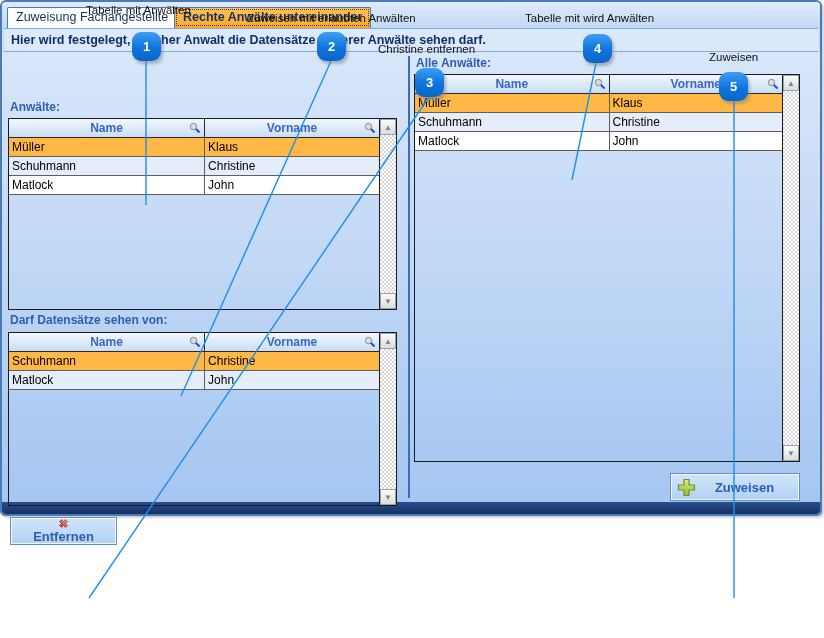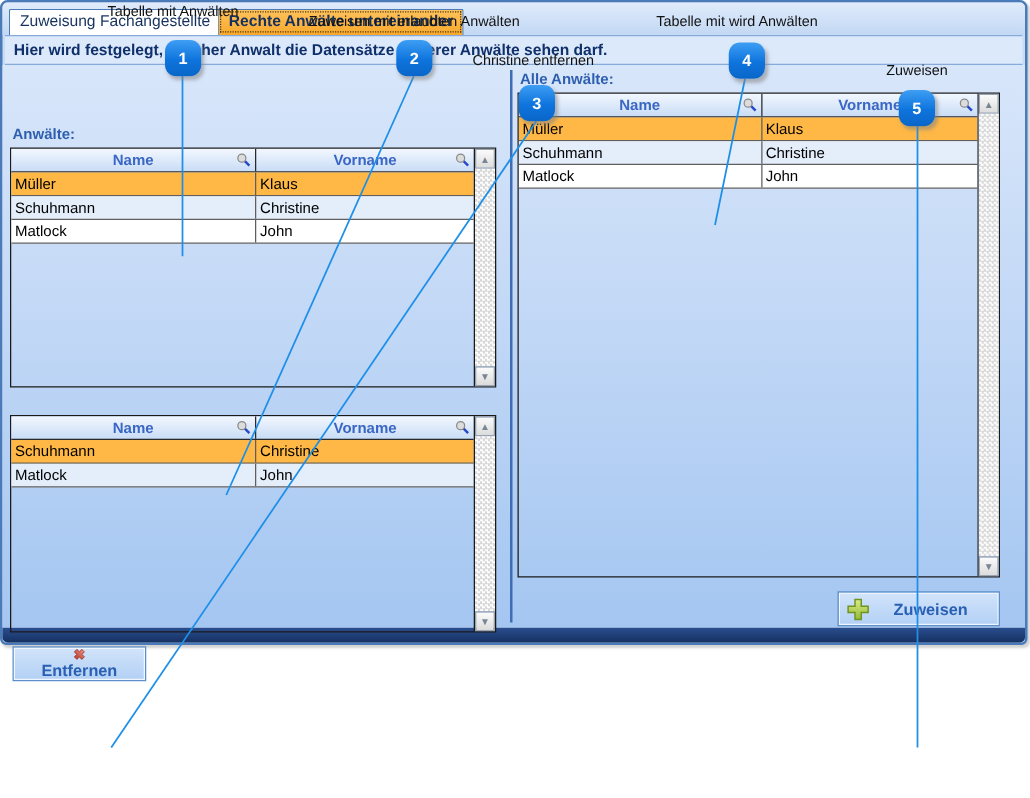--- a/index.html
+++ b/index.html
@@ -141,20 +141,21 @@
               <div class="cell c2">John</div>
             </div>
           </div>
           <div class="tbl-scroll">
             <div class="sbtn">▲</div>
             <div class="strack"></div>
             <div class="sbtn">▼</div>
           </div>
         </div>
 
+        <div class="section-label" style="top:217px">Darf Datensätze sehen von:</div>
 
         <div class="tbl" style="top:236px;height:174px">
           <div class="tbl-main">
             <div class="tbl-head">
               <div class="hcell c1">
                 <span>Name</span>
                 <svg class="mag" width="12" height="12" viewBox="0 0 12 12">
                   <line x1="6.5" y1="6.5" x2="10.5" y2="10.5" stroke="#2A49C8" stroke-width="2"></line>
                   <circle cx="4.5" cy="4.5" r="3.2" fill="#DCDCDC" stroke="#8A8A8A" stroke-width="1"></circle>
                 </svg>

